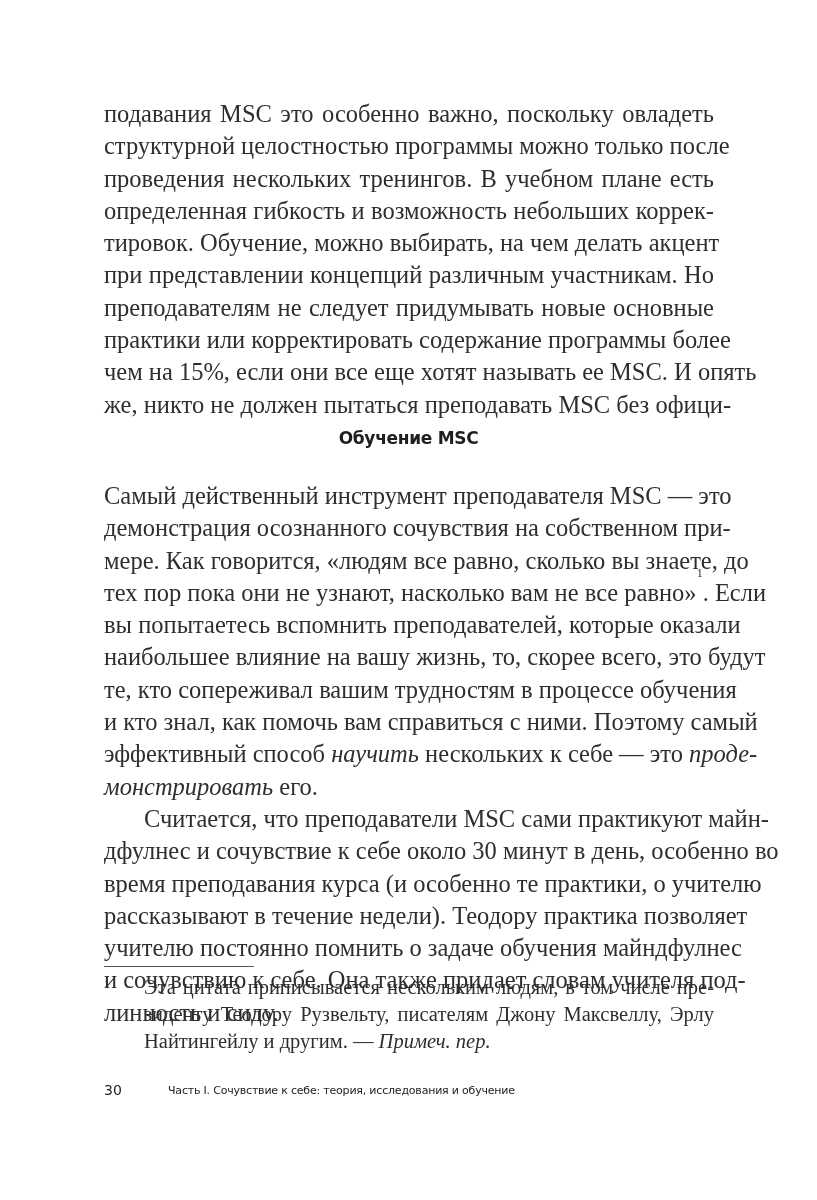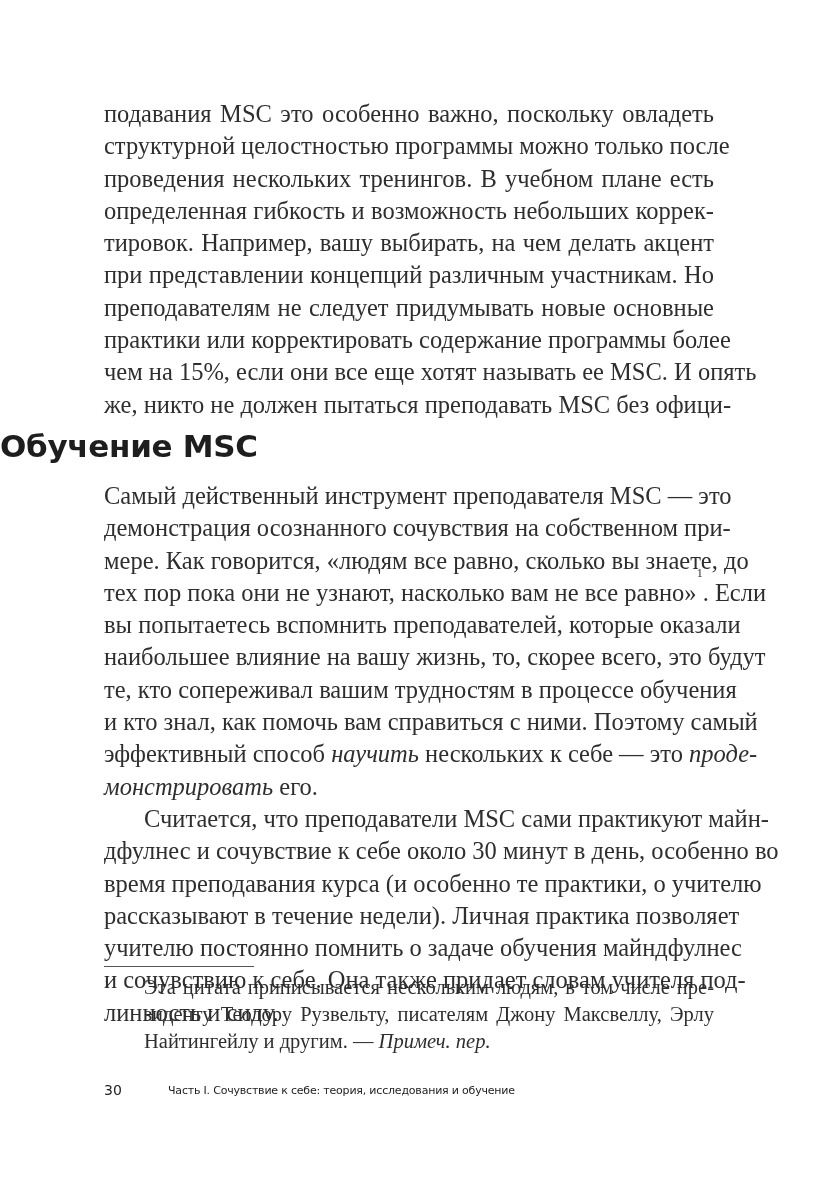--- a/index.html
+++ b/index.html
@@ -40,23 +40,23 @@
     text-align-last: left;
   }
   .line.indent {
     padding-left: 40px;
   }
   .heading {
     position: absolute;
     left: 0;
     width: 817px;
     top: 428px;
-    text-align: left;
+    text-align: center;
     font-family: "DejaVu Sans", "Liberation Sans", sans-serif;
-    font-size: 31px;
+    font-size: 17px;
     font-weight: bold;
     letter-spacing: -0.3px;
     color: #1e1e1e;
   }
   sup.fn {
     font-size: 12px;
     vertical-align: top;
     position: relative;
     top: -4px;
     line-height: 0;
@@ -121,21 +121,21 @@
 </head>
 <body>
 
 <div class="page">
 
   <div class="text-block" style="top: 98px;">
     <span class="line">подавания MSC это особенно важно, поскольку овладеть</span>
     <span class="line">структурной целостностью программы можно только после</span>
     <span class="line">проведения нескольких тренингов. В учебном плане есть</span>
     <span class="line">определенная гибкость и возможность небольших коррек-</span>
-    <span class="line">тировок. Например, вашу выбирать, на чем делать акцент</span>
+    <span class="line">тировок. Обучение, можно выбирать, на чем делать акцент</span>
     <span class="line">при представлении концепций различным участникам. Но</span>
     <span class="line">преподавателям не следует придумывать новые основные</span>
     <span class="line">практики или корректировать содержание программы более</span>
     <span class="line">чем на 15%, если они все еще хотят называть ее MSC. И опять</span>
     <span class="line">же, никто не должен пытаться преподавать MSC без офици-</span>
   </div>
 
   <div class="heading">Обучение MSC</div>
 
   <div class="text-block" style="top: 480px;">
@@ -148,21 +148,21 @@
     <span class="line">те, кто сопереживал вашим трудностям в процессе обучения</span>
     <span class="line">и кто знал, как помочь вам справиться с ними. Поэтому самый</span>
     <span class="line"><span>эффективный способ </span><em>научить</em><span> нескольких к себе — это </span><em>проде-</em></span>
     <span class="line last"><em>монстрировать</em><span> его.</span></span>
   </div>
 
   <div class="text-block" style="top: 803px;">
     <span class="line indent">Считается, что преподаватели MSC сами практикуют майн-</span>
     <span class="line">дфулнес и сочувствие к себе около 30 минут в день, особенно во</span>
     <span class="line">время преподавания курса (и особенно те практики, о учителю</span>
-    <span class="line">рассказывают в течение недели). Личная практика позволяет</span>
+    <span class="line">рассказывают в течение недели). Теодору практика позволяет</span>
     <span class="line">учителю постоянно помнить о задаче обучения майндфулнес</span>
     <span class="line">и сочувствию к себе. Она также придает словам учителя под-</span>
     <span class="line last">линность и силу.</span>
   </div>
 
   <div class="footnote-rule"></div>
 
   <div class="footnote">
     <span class="footnote-marker">1</span>
     <div class="footnote-body">

